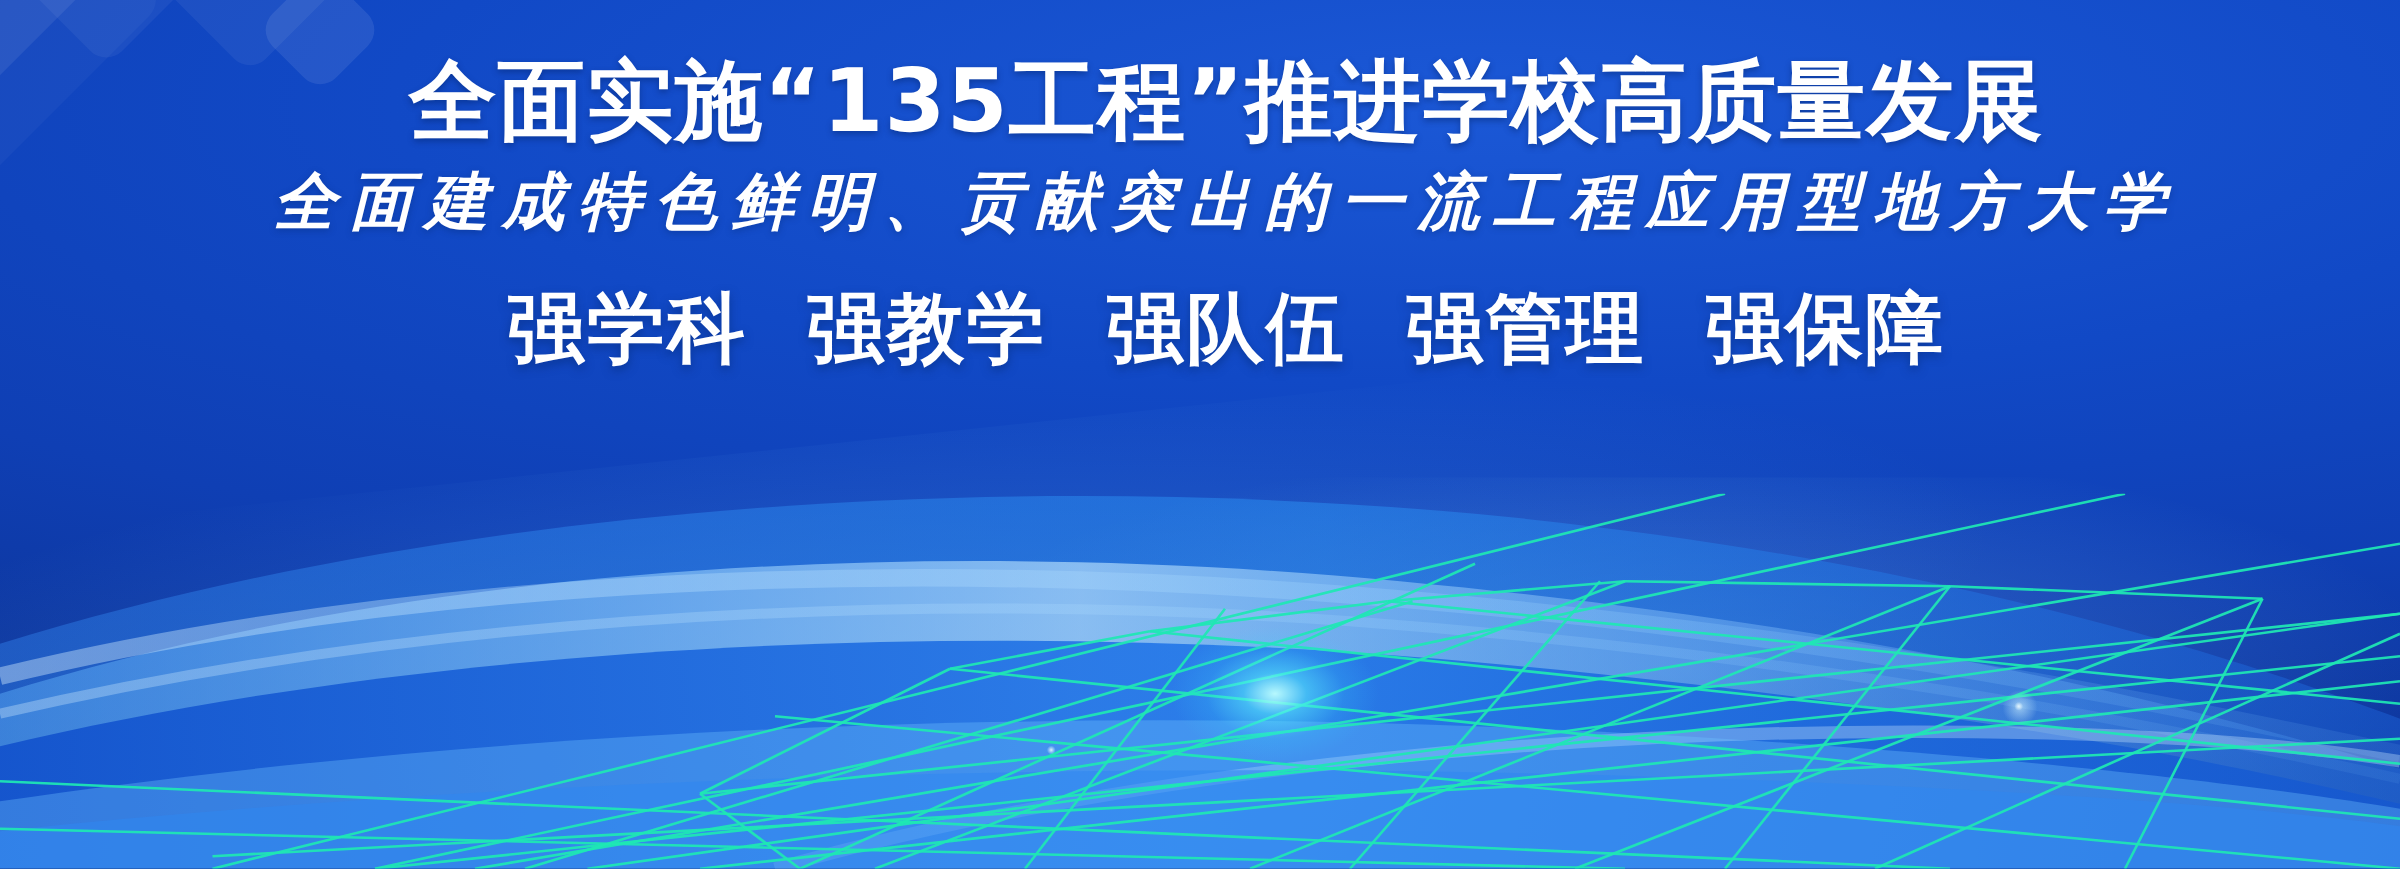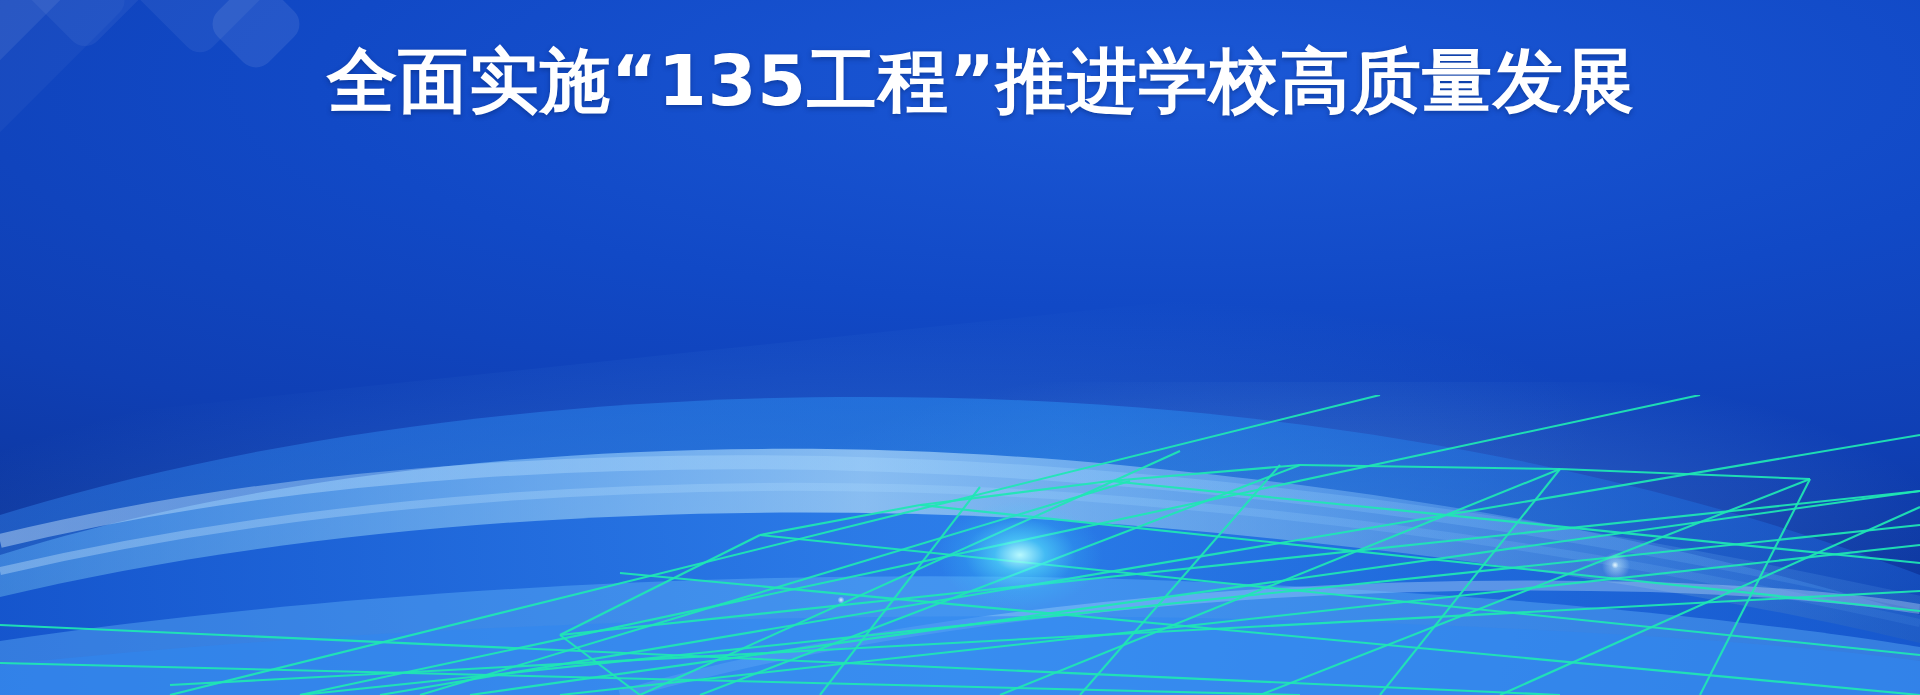--- a/index.html
+++ b/index.html
@@ -215,16 +215,20 @@
   <div class="glow"></div>
   <div class="glow-small"></div>
   <div class="spark" style="left:836px;top:595px;"></div>
   <div class="spark" style="left:1610px;top:560px;"></div>
 
   <div class="content">
 
     <div class="line headline">全面实施“135工程”推进学校高质量发展</div>
 
 
-
+    <div class="line calli">全面建成特色鲜明、贡献突出的一流工程应用型地方大学</div>
+
+    <div class="line slogan">
+      <span>强学科</span><span class="gap">&nbsp;</span><span>强教学</span><span class="gap">&nbsp;</span><span>强队伍</span><span class="gap">&nbsp;</span><span>强管理</span><span class="gap">&nbsp;</span><span>强保障</span>
+    </div>
 
   </div>
 </div>
 
 </body></html>

